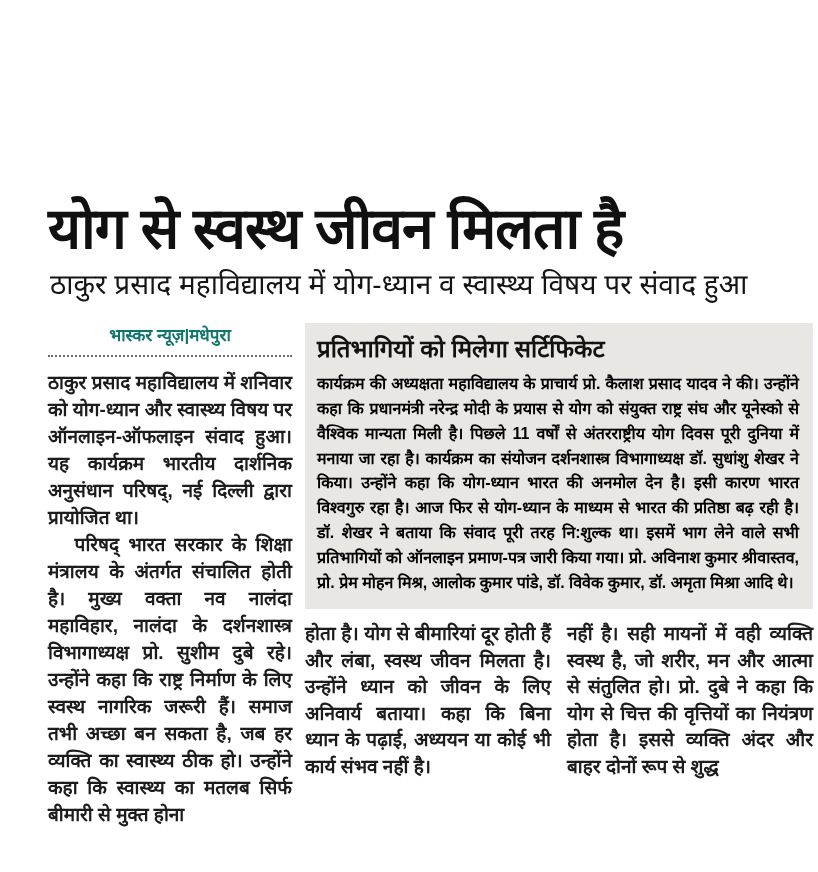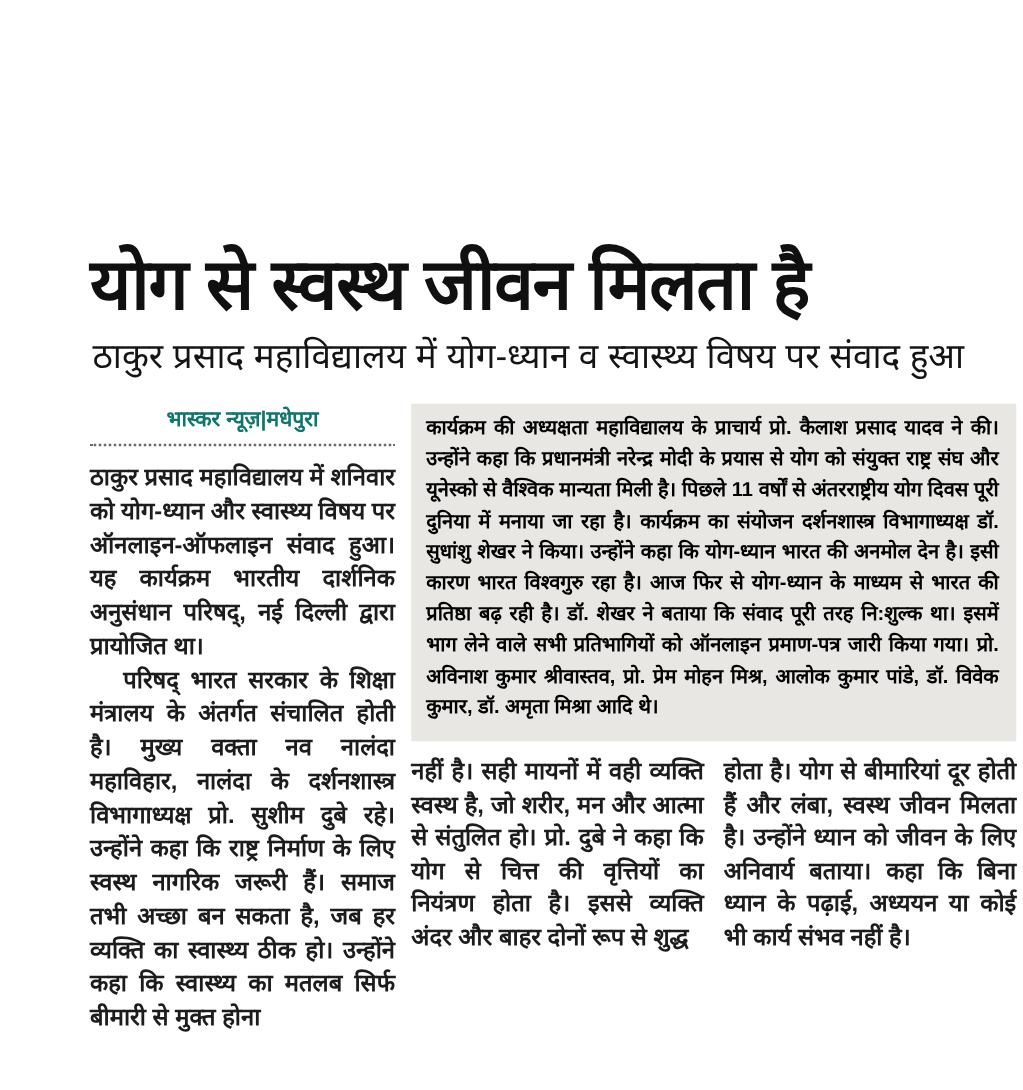--- a/index.html
+++ b/index.html
@@ -52,21 +52,21 @@
   .pub-date {
     margin-left:24px;
     font-size:37px;
     font-weight:700;
     color:#7E7E7E;
     white-space:nowrap;
   }
 
   
   .article {
-    position:absolute; top:196px; left:48px; right:5px;margin-left:24px;
+    position:absolute; top:196px; left:48px; right:5px;
   }
   .headline {
     margin:0;
     font-size:57px;
     line-height:1.15;
     font-weight:800;
     color:#101010;
     letter-spacing:-1px;
     white-space:nowrap;
   }
@@ -161,24 +161,25 @@
     <div class="body-grid">
 
       <div class="col-left">
         <div class="byline">भास्कर न्यूज़|मधेपुरा</div>
         <p>ठाकुर प्रसाद महाविद्यालय में शनिवार को योग-ध्यान और स्वास्थ्य विषय पर ऑनलाइन-ऑफलाइन संवाद हुआ। यह कार्यक्रम भारतीय दार्शनिक अनुसंधान परिषद्, नई दिल्ली द्वारा प्रायोजित था।</p>
         <p class="indent">परिषद् भारत सरकार के शिक्षा मंत्रालय के अंतर्गत संचालित होती है। मुख्य वक्ता नव नालंदा महाविहार, नालंदा के दर्शनशास्त्र विभागाध्यक्ष प्रो. सुशीम दुबे रहे। उन्होंने कहा कि राष्ट्र निर्माण के लिए स्वस्थ नागरिक जरूरी हैं। समाज तभी अच्छा बन सकता है, जब हर व्यक्ति का स्वास्थ्य ठीक हो। उन्होंने कहा कि स्वास्थ्य का मतलब सिर्फ बीमारी से मुक्त होना</p>
       </div>
 
       <div class="col-right-area">
         <div class="cert-box">
+          <h4 class="cert-heading">प्रतिभागियों को मिलेगा सर्टिफिकेट</h4>
           <p class="cert-body">कार्यक्रम की अध्यक्षता महाविद्यालय के प्राचार्य प्रो. कैलाश प्रसाद यादव ने की। उन्होंने कहा कि प्रधानमंत्री नरेन्द्र मोदी के प्रयास से योग को संयुक्त राष्ट्र संघ और यूनेस्को से वैश्विक मान्यता मिली है। पिछले 11 वर्षों से अंतरराष्ट्रीय योग दिवस पूरी दुनिया में मनाया जा रहा है। कार्यक्रम का संयोजन दर्शनशास्त्र विभागाध्यक्ष डॉ. सुधांशु शेखर ने किया। उन्होंने कहा कि योग-ध्यान भारत की अनमोल देन है। इसी कारण भारत विश्वगुरु रहा है। आज फिर से योग-ध्यान के माध्यम से भारत की प्रतिष्ठा बढ़ रही है। डॉ. शेखर ने बताया कि संवाद पूरी तरह नि:शुल्क था। इसमें भाग लेने वाले सभी प्रतिभागियों को ऑनलाइन प्रमाण-पत्र जारी किया गया। प्रो. अविनाश कुमार श्रीवास्तव, प्रो. प्रेम मोहन मिश्र, आलोक कुमार पांडे, डॉ. विवेक कुमार, डॉ. अमृता मिश्रा आदि थे।</p>
         </div>
         <div class="bottom-cols">
+          <p>होता है। योग से बीमारियां दूर होती हैं और लंबा, स्वस्थ जीवन मिलता है। उन्होंने ध्यान को जीवन के लिए अनिवार्य बताया। कहा कि बिना ध्यान के पढ़ाई, अध्ययन या कोई भी कार्य संभव नहीं है।</p>
           <p>नहीं है। सही मायनों में वही व्यक्ति स्वस्थ है, जो शरीर, मन और आत्मा से संतुलित हो। प्रो. दुबे ने कहा कि योग से चित्त की वृत्तियों का नियंत्रण होता है। इससे व्यक्ति अंदर और बाहर दोनों रूप से शुद्ध</p>
-          <p>होता है। योग से बीमारियां दूर होती हैं और लंबा, स्वस्थ जीवन मिलता है। उन्होंने ध्यान को जीवन के लिए अनिवार्य बताया। कहा कि बिना ध्यान के पढ़ाई, अध्ययन या कोई भी कार्य संभव नहीं है।</p>
         </div>
       </div>
 
     </div>
   </section>
 
 </div>
 
 </body></html>

